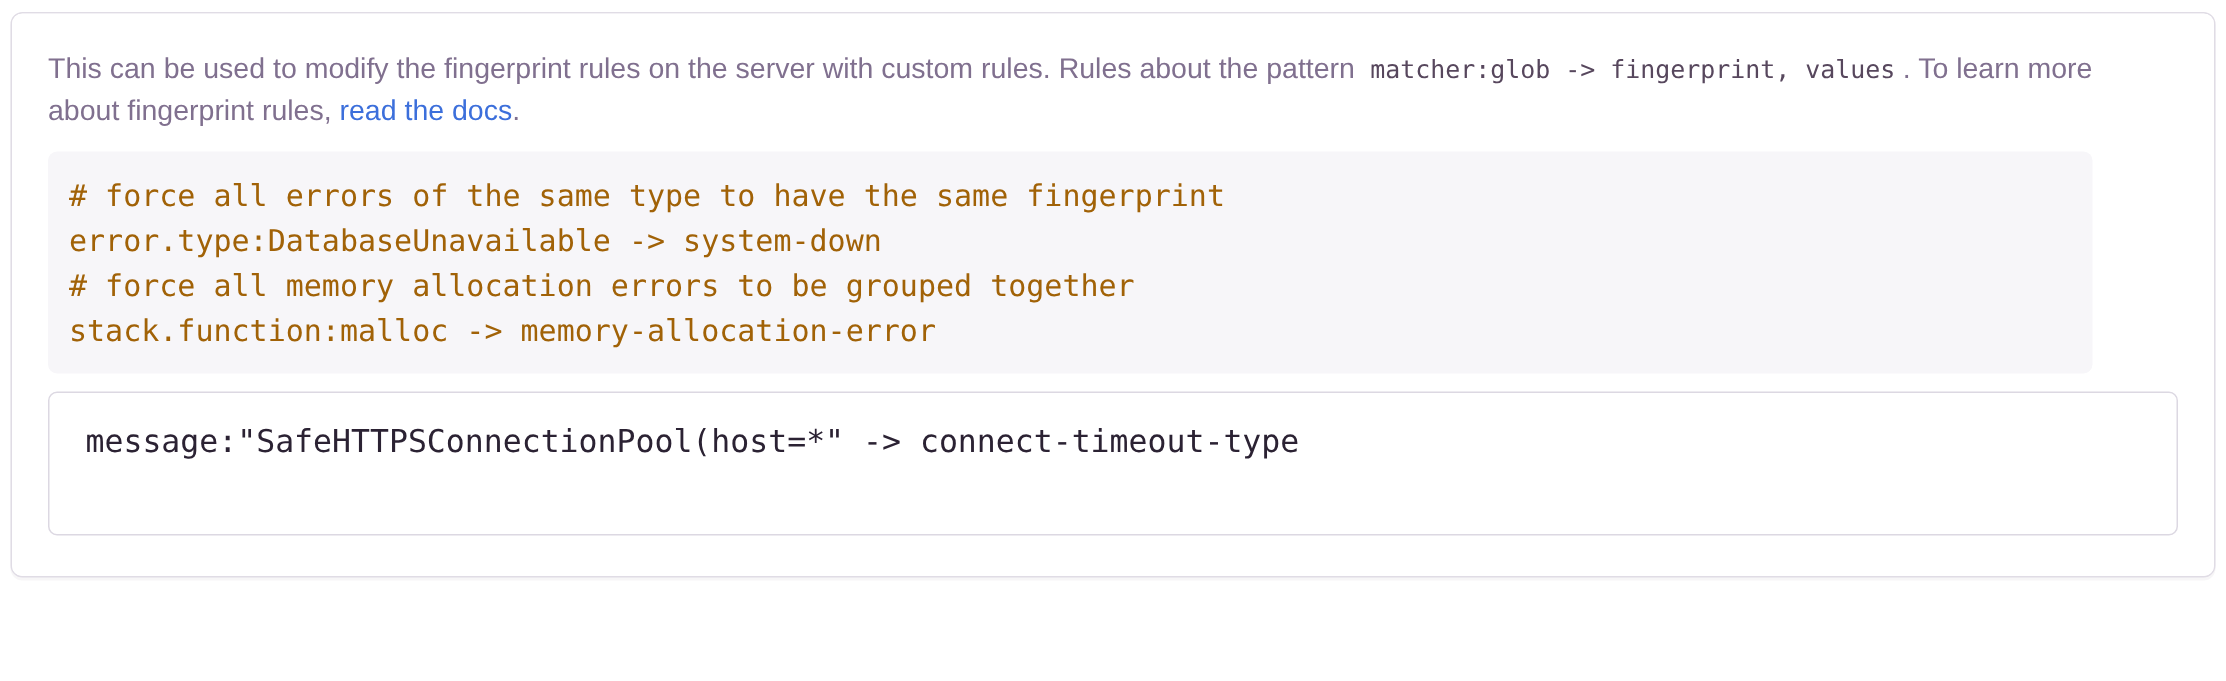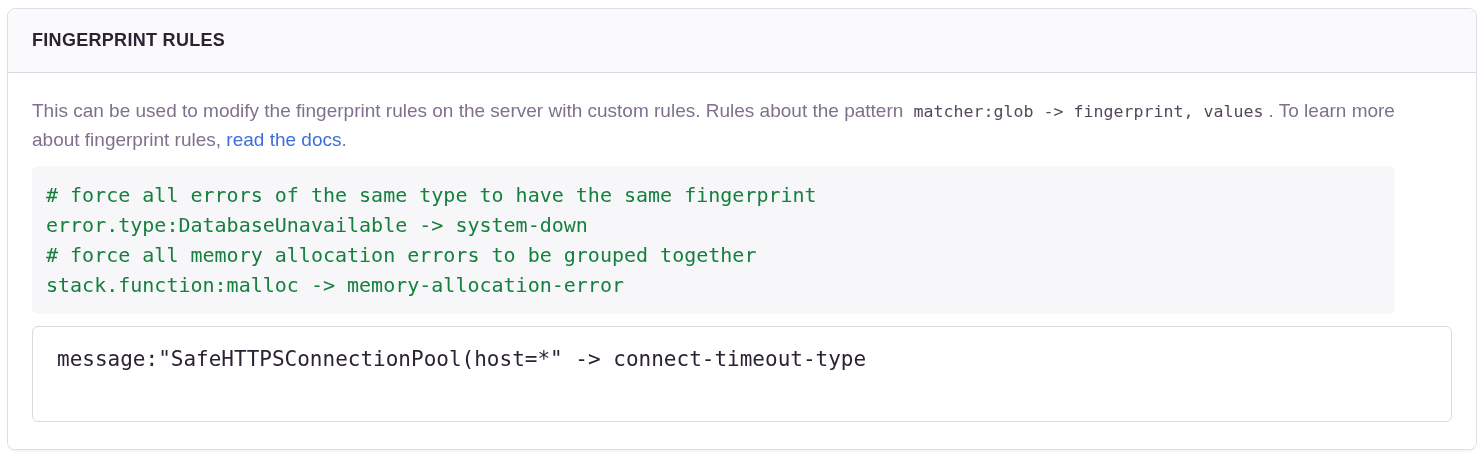--- a/index.html
+++ b/index.html
@@ -65,21 +65,21 @@
     text-align: center;
   }
   .code-example {
     margin: 12px 57px 12px 0;
     padding: 14px 14px;
     background: #f7f6f9;
     border-radius: 6px;
     font-family: "DejaVu Sans Mono", monospace;
     font-size: 20px;
     line-height: 30px;
-    color: #15803d;
+    color: #a16207;
     white-space: pre;
     overflow: hidden;
   }
   .rules-textarea {
     display: block;
     width: 100%;
     height: 96px;
     padding: 19px 24px;
     background: #ffffff;
     border: 1px solid #dcd8e2;
@@ -93,23 +93,20 @@
     white-space: pre;
     overflow: hidden;
   }
 </style>
 </head>
 <body>
 
 <div class="page">
   <section class="panel">
 
-    <div class="panel-header">
-      <h2 class="panel-title">FINGERPRINT RULES</h2>
-    </div>
 
     <div class="panel-body">
 
       <p class="description"><span>This can be used to modify the fingerprint rules on the server with custom rules. Rules about the pattern </span><code class="inline-code">matcher:glob -&gt; fingerprint, values</code><span>. To learn more about fingerprint rules, </span><a class="docs-link" href="#">read the docs</a><span>.</span></p>
 
       <pre class="code-example"># force all errors of the same type to have the same fingerprint
 error.type:DatabaseUnavailable -&gt; system-down
 # force all memory allocation errors to be grouped together
 stack.function:malloc -&gt; memory-allocation-error</pre>
 

